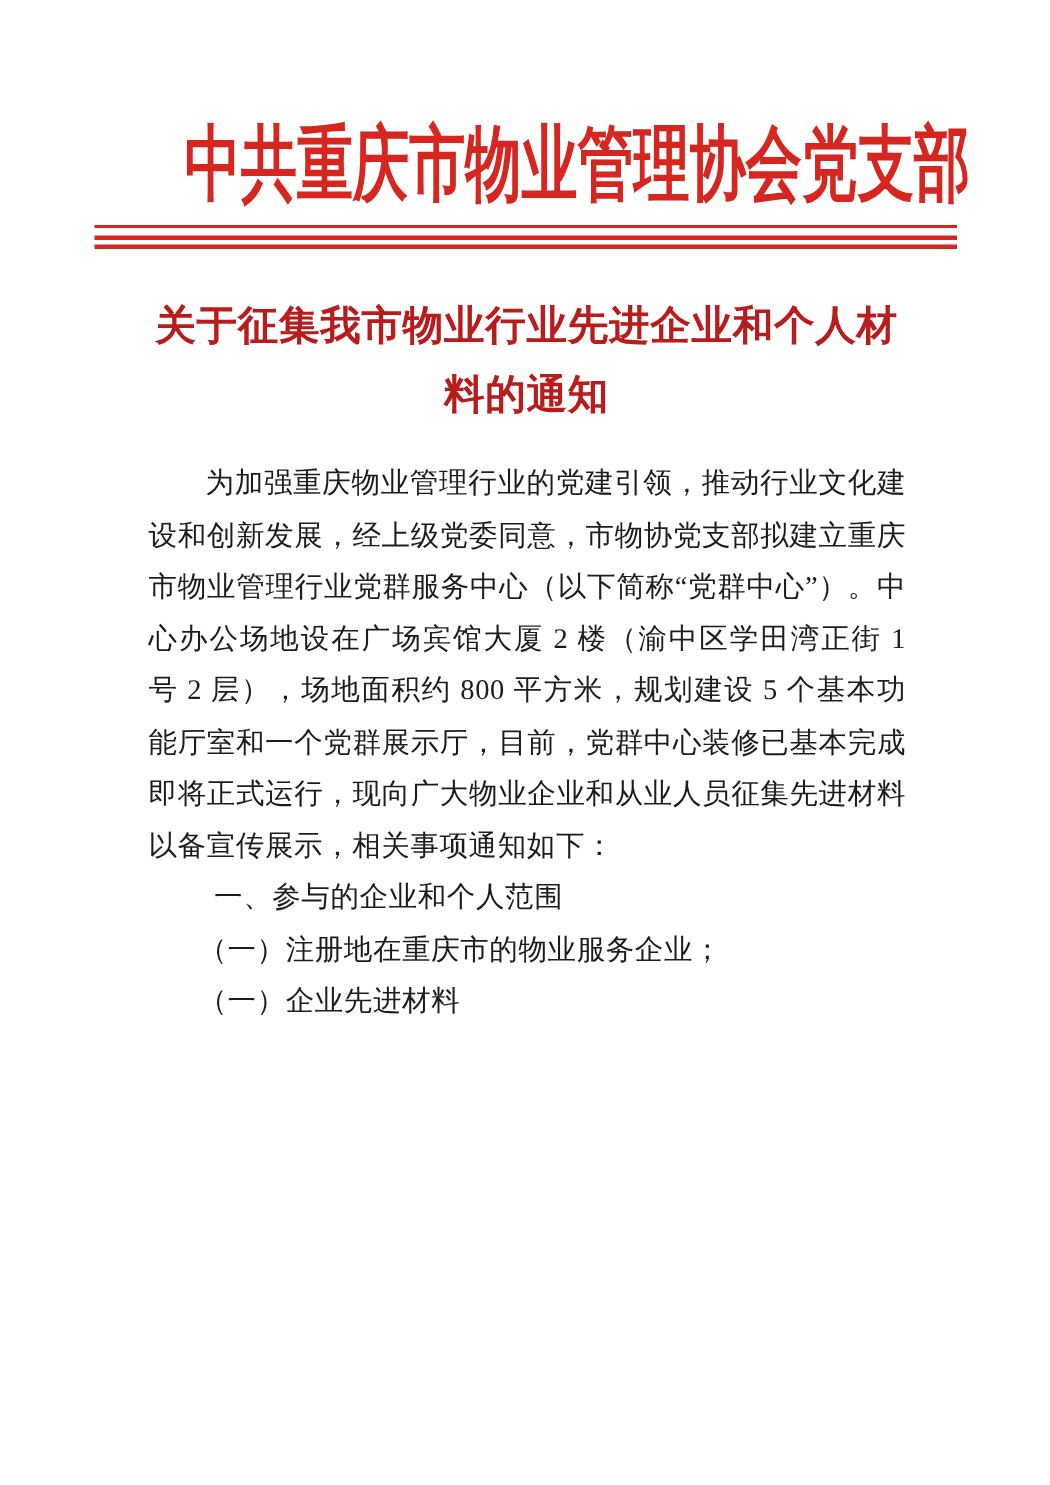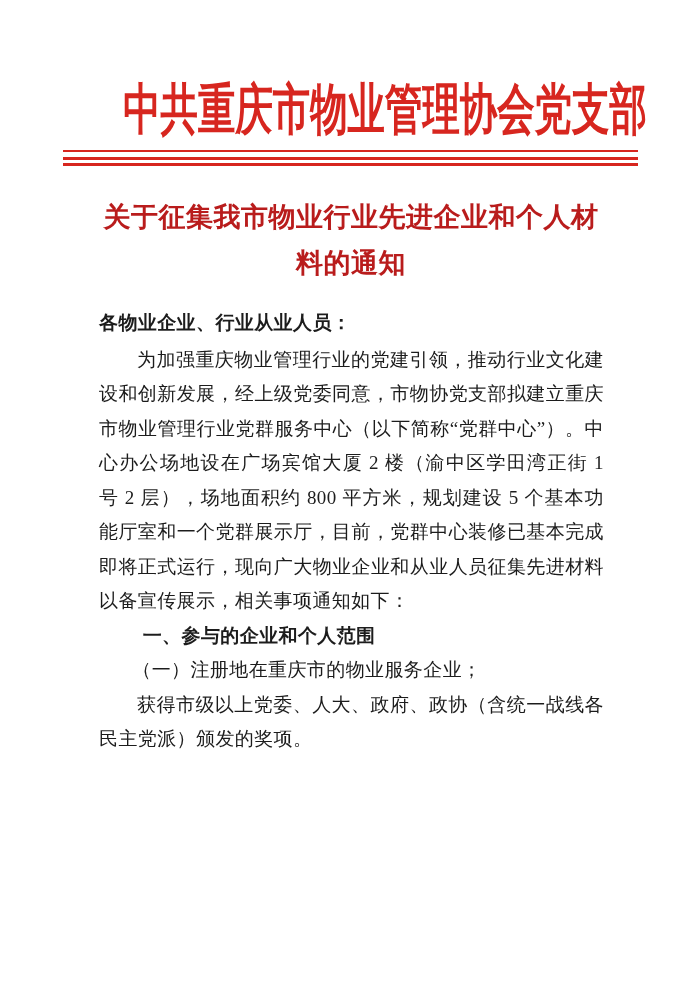--- a/index.html
+++ b/index.html
@@ -90,21 +90,21 @@
     padding: 0;
   }
   .blk-salutation {
     font-weight: bold;
     margin-bottom: 2px !important;
   }
   .blk-paragraph {
     text-indent: 2em;
   }
   .blk-heading {
-    font-weight: bold;
+    font-weight: normal;
     text-indent: 2.3em;
   }
   .blk-item {
     text-indent: 1.75em;
   }
 </style>
 </head>
 <body>
 
 <div class="page">
@@ -115,20 +115,19 @@
 
   <div class="rule-thin"></div>
   <div class="rule-band"></div>
 
   <div class="doc-title">
     <div>关于征集我市物业行业先进企业和个人材</div>
     <div>料的通知</div>
   </div>
 
   <div class="doc-body">
-    <p class="blk-salutation">各物业企业、行业从业人员：</p>
     <p class="blk-paragraph">为加强重庆物业管理行业的党建引领，推动行业文化建设和创新发展，经上级党委同意，市物协党支部拟建立重庆市物业管理行业党群服务中心（以下简称“党群中心”）。中心办公场地设在广场宾馆大厦 2 楼（渝中区学田湾正街 1 号 2 层），场地面积约 800 平方米，规划建设 5 个基本功能厅室和一个党群展示厅，目前，党群中心装修已基本完成即将正式运行，现向广大物业企业和从业人员征集先进材料以备宣传展示，相关事项通知如下：</p>
     <p class="blk-heading">一、参与的企业和个人范围</p>
     <p class="blk-item">（一）注册地在重庆市的物业服务企业；</p>
-    <p class="blk-paragraph">获得市级以上党委、人大、政府、政协（含统一战线各民主党派）颁发的奖项。</p>
+    <p class="blk-item">（一）企业先进材料</p>
   </div>
 
 </div>
 
 </body></html>

